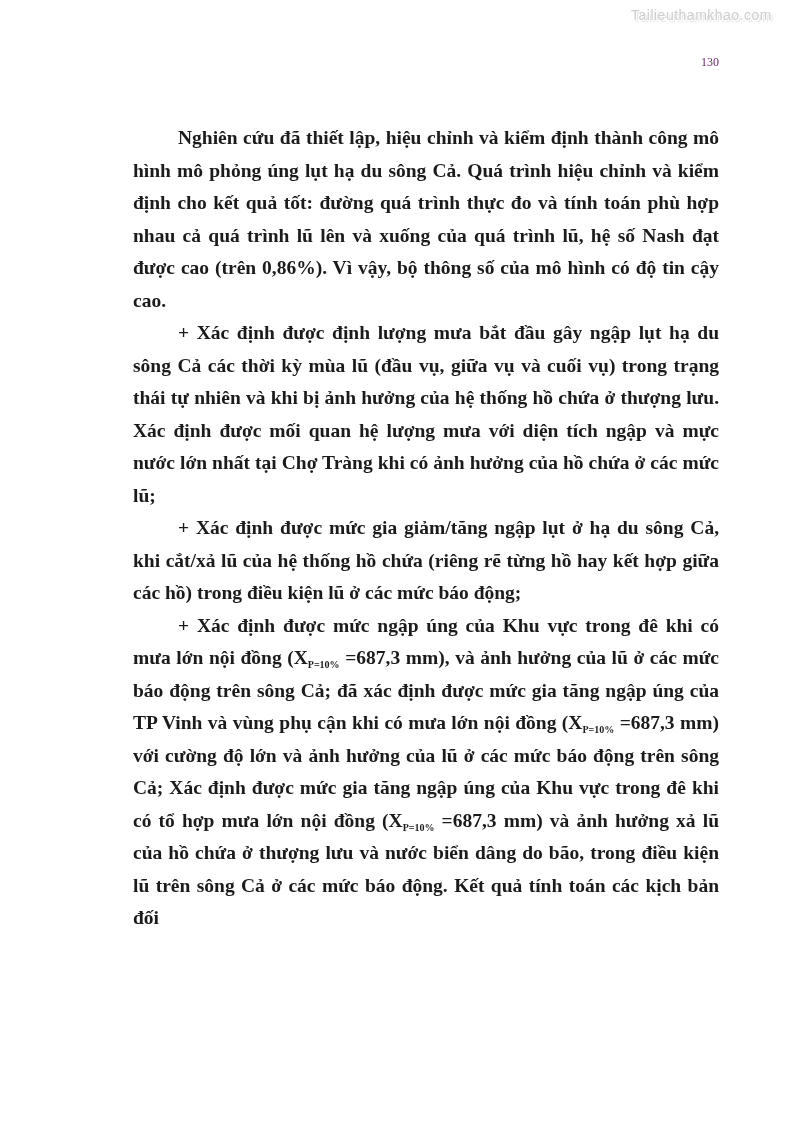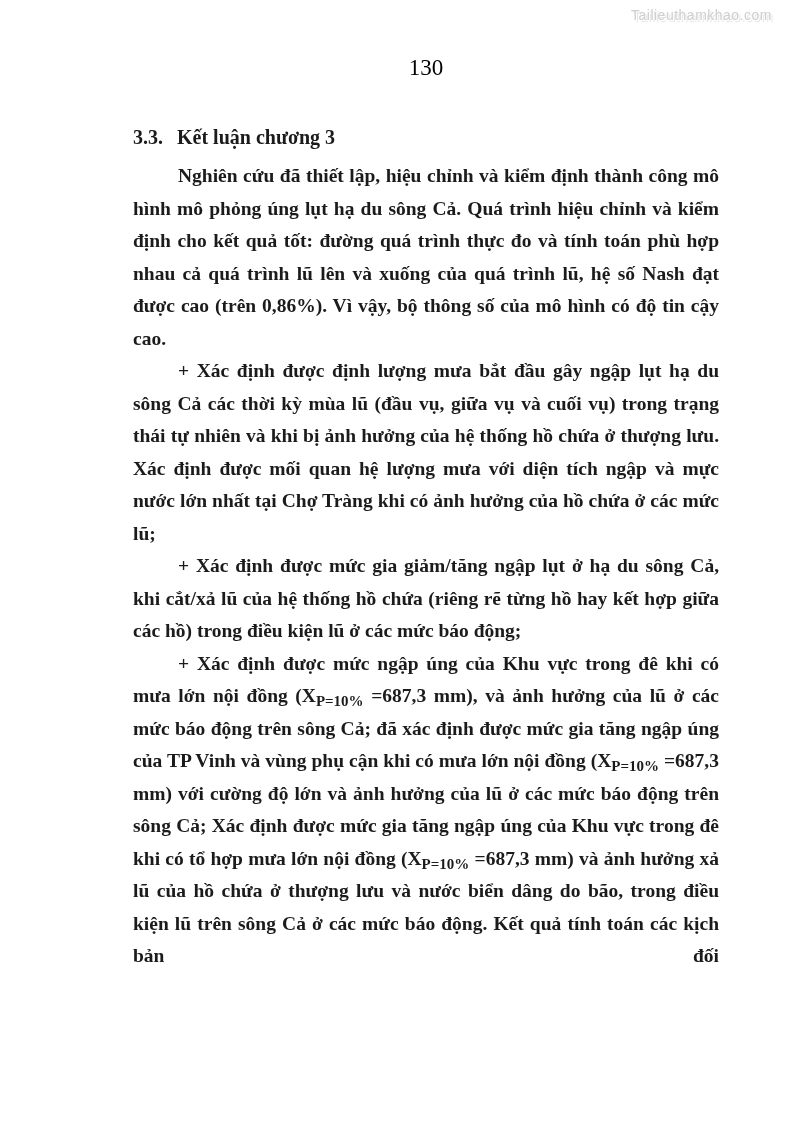--- a/index.html
+++ b/index.html
@@ -23,23 +23,23 @@
     font-size: 14px;
     color: #cfcfcf;
     text-shadow: 1px 1px 0 #ffffff, 2px 2px 1px #e0e0e0;
     letter-spacing: 0.5px;
   }
   .page-number {
     position: absolute;
     top: 55px;
     left: 133px;
     width: 586px;
-    text-align: center;
-    font-size: 23px;
-    color: #000000;
+    text-align: right;
+    font-size: 12px;
+    color: #701a75;
   }
   .content {
     position: absolute;
     top: 122px;
     left: 133px;
     width: 586px;
   }
   .heading {
     font-size: 20px;
     font-weight: bold;
@@ -55,36 +55,33 @@
     font-size: 19.5px;
     line-height: 32.5px;
     text-align: justify;
     text-indent: 45px;
     font-weight: bold;
   }
   .paragraphs p:last-child {
     text-align-last: justify;
   }
   .paragraphs sub {
-    font-size: 15px;
+    font-size: 10px;
     line-height: 0;
     vertical-align: -4px;
     letter-spacing: 0;
   }
 </style>
 </head>
 <body>
 
 <div class="watermark">Tailieuthamkhao.com</div>
 
 <div class="page-number">130</div>
 
 <div class="content">
-  <h2 class="heading">
-    <span class="h-num">3.3.</span><span>Kết luận chương 3</span>
-  </h2>
   <div class="paragraphs">
       <p>Nghiên cứu đã thiết lập, hiệu chỉnh và kiểm định thành công mô hình mô phỏng úng lụt hạ du sông Cả. Quá trình hiệu chỉnh và kiểm định cho kết quả tốt: đường quá trình thực đo và tính toán phù hợp nhau cả quá trình lũ lên và xuống của quá trình lũ, hệ số Nash đạt được cao (trên 0,86%). Vì vậy, bộ thông số của mô hình có độ tin cậy cao.</p>
       <p>+ Xác định được định lượng mưa bắt đầu gây ngập lụt hạ du sông Cả các thời kỳ mùa lũ (đầu vụ, giữa vụ và cuối vụ) trong trạng thái tự nhiên và khi bị ảnh hưởng của hệ thống hồ chứa ở thượng lưu. Xác định được mối quan hệ lượng mưa với diện tích ngập và mực nước lớn nhất tại Chợ Tràng khi có ảnh hưởng của hồ chứa ở các mức lũ;</p>
       <p>+ Xác định được mức gia giảm/tăng ngập lụt ở hạ du sông Cả, khi cắt/xả lũ của hệ thống hồ chứa (riêng rẽ từng hồ hay kết hợp giữa các hồ) trong điều kiện lũ ở các mức báo động;</p>
       <p>+ Xác định được mức ngập úng của Khu vực trong đê khi có mưa lớn nội đồng (X<sub>P=10%</sub> =687,3 mm), và ảnh hưởng của lũ ở các mức báo động trên sông Cả; đã xác định được mức gia tăng ngập úng của TP Vinh và vùng phụ cận khi có mưa lớn nội đồng (X<sub>P=10%</sub> =687,3 mm) với cường độ lớn và ảnh hưởng của lũ ở các mức báo động trên sông Cả; Xác định được mức gia tăng ngập úng của Khu vực trong đê khi có tổ hợp mưa lớn nội đồng (X<sub>P=10%</sub> =687,3 mm) và ảnh hưởng xả lũ của hồ chứa ở thượng lưu và nước biển dâng do bão, trong điều kiện lũ trên sông Cả ở các mức báo động. Kết quả tính toán các kịch bản đối</p>
     </div>
 </div>
 
 </body></html>

